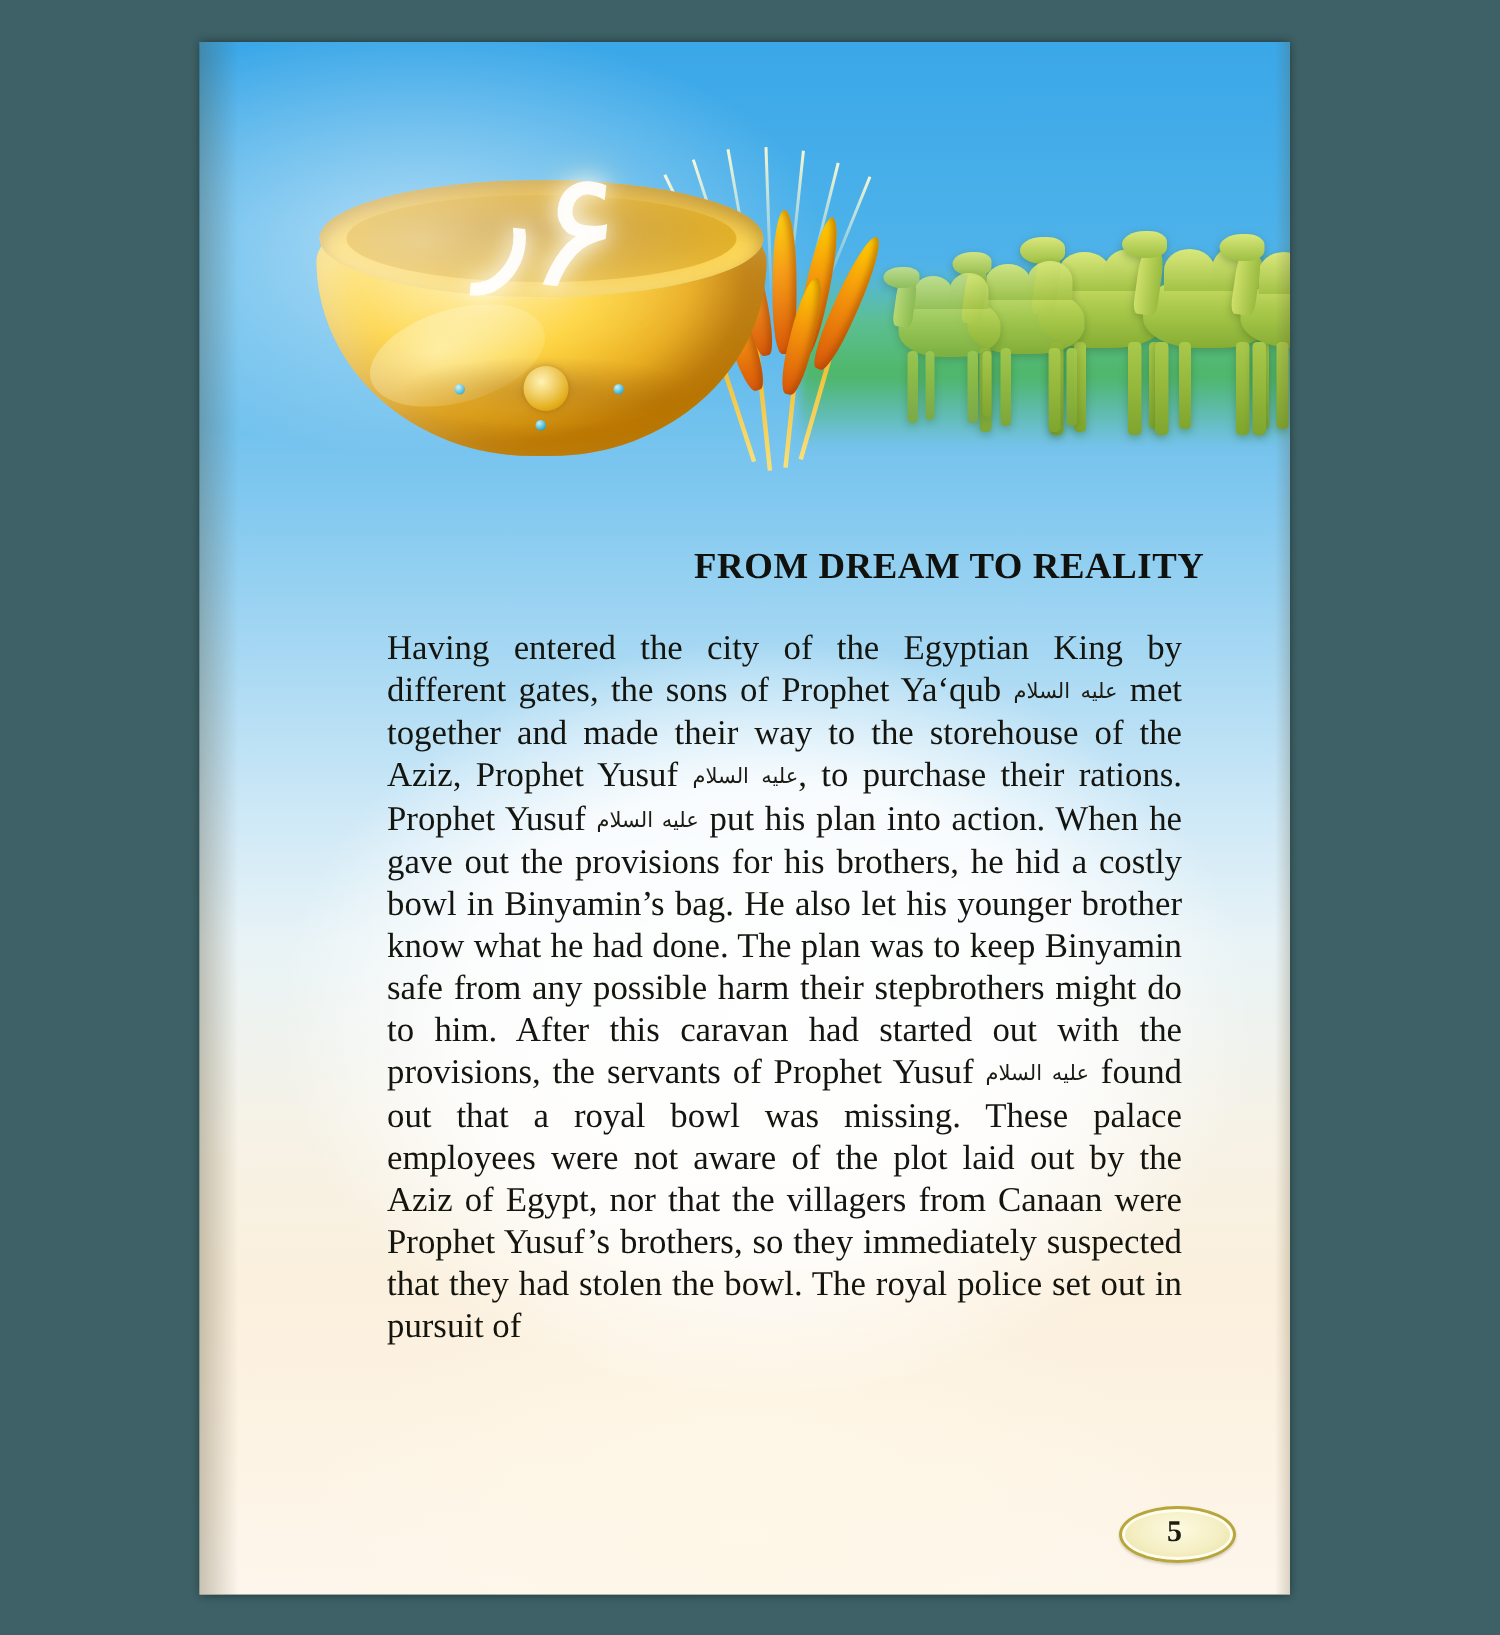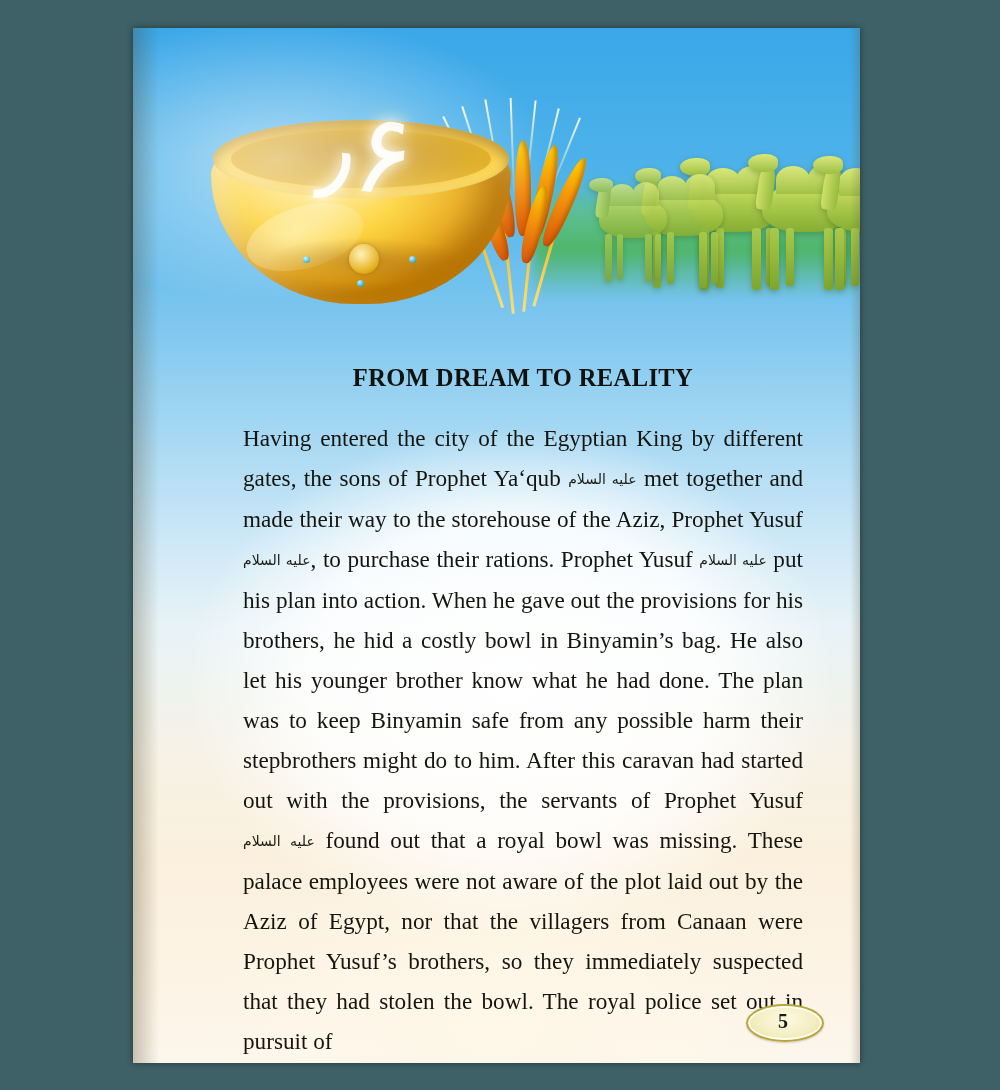--- a/index.html
+++ b/index.html
@@ -240,36 +240,36 @@
   
   .text-panel {
     position: absolute;
     left: 86px;
     top: 310px;
     width: 560px;
     padding: 26px 24px 30px 24px;
     background: rgba(255,255,255,0.0);
   }
   .chapter-title {
-    text-align: center;
+    text-align: right;
     font-size: 24.5px;
     font-weight: bold;
     letter-spacing: 0.4px;
     color: #11110d;
     margin: 0 0 26px 0;
     font-family: "Liberation Serif", serif;
   }
   .body-text {
     font-size: 23.2px;
-    line-height: 40px;
+    line-height: 28px;
     text-align: justify;
     text-justify: inter-word;
     color: #15150f;
     font-family: "Liberation Serif", serif;
-    margin: 0;
+    margin: 15px;
     hyphens: none;
   }
   .honorific {
     font-size: 14px;
     vertical-align: 2px;
     letter-spacing: 0;
     color: #1b1b14;
     font-family: "DejaVu Sans", sans-serif;
     white-space: nowrap;
   }

